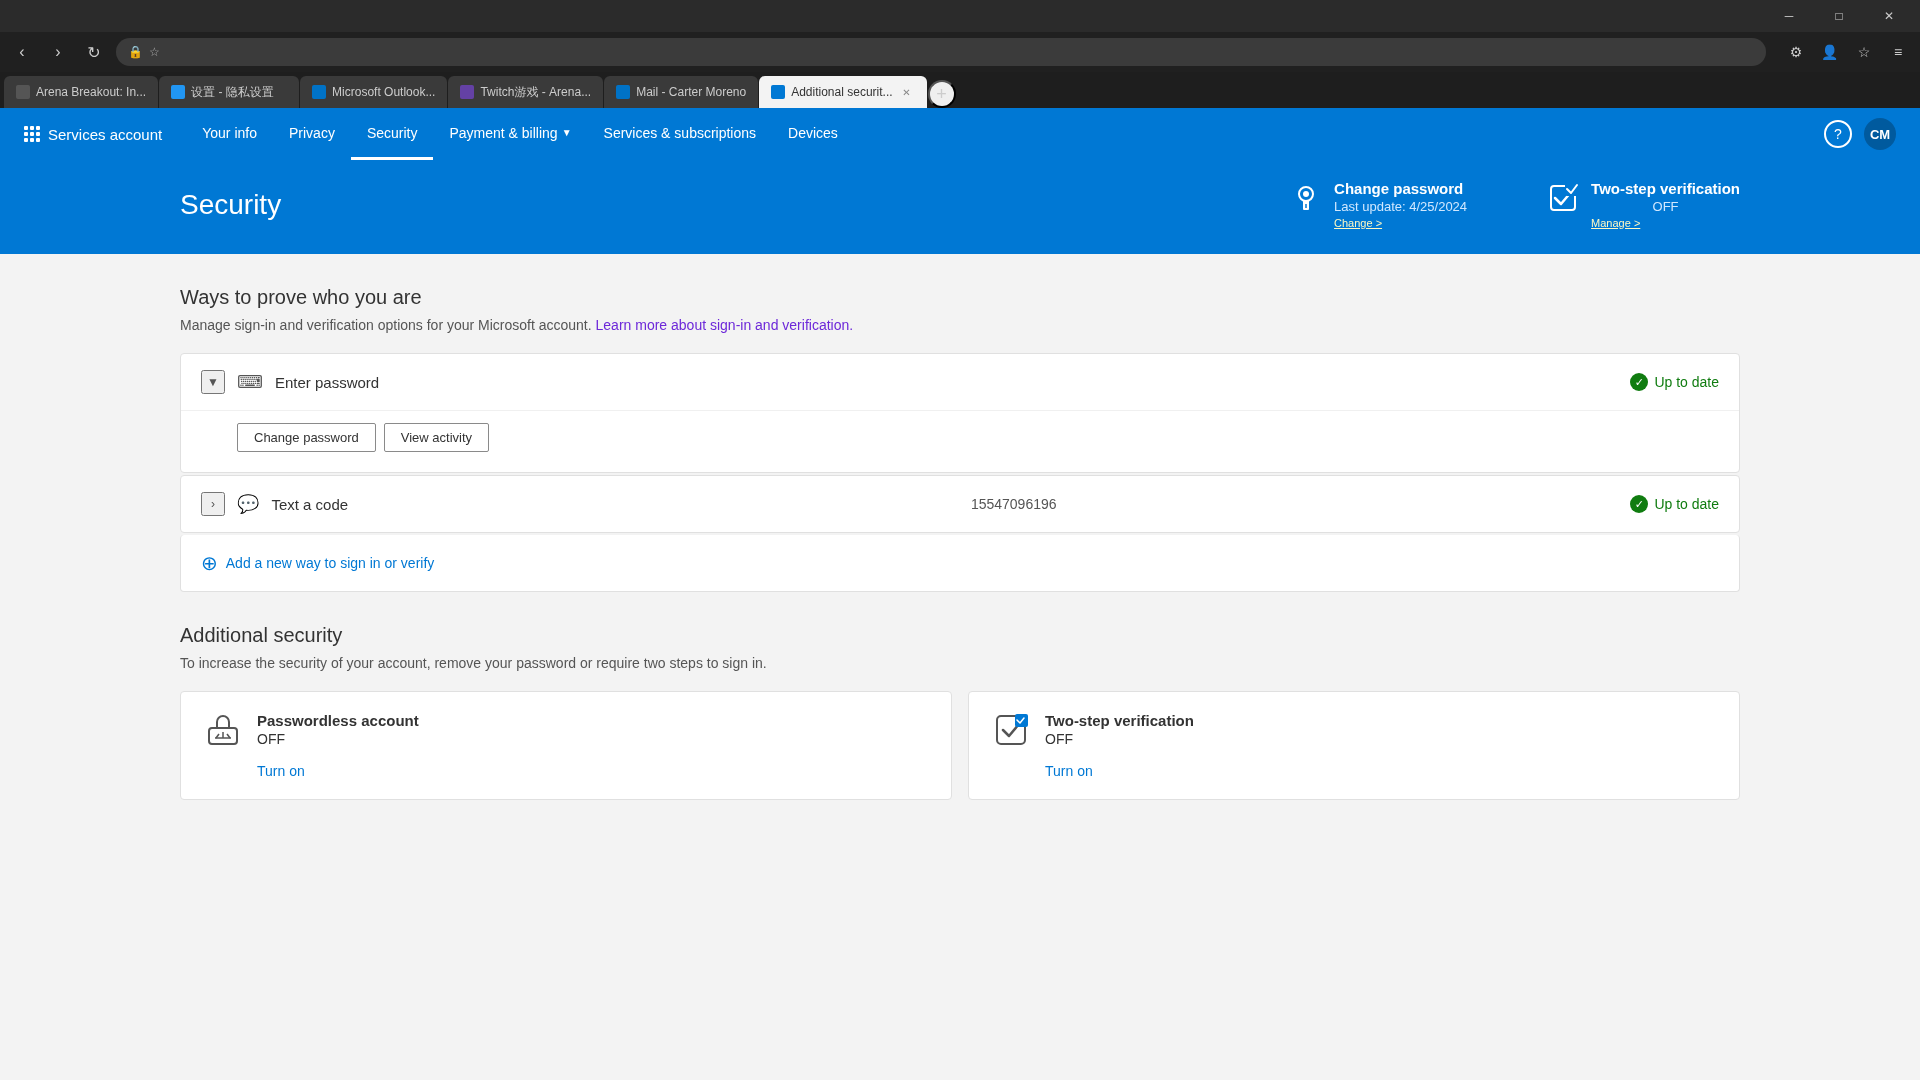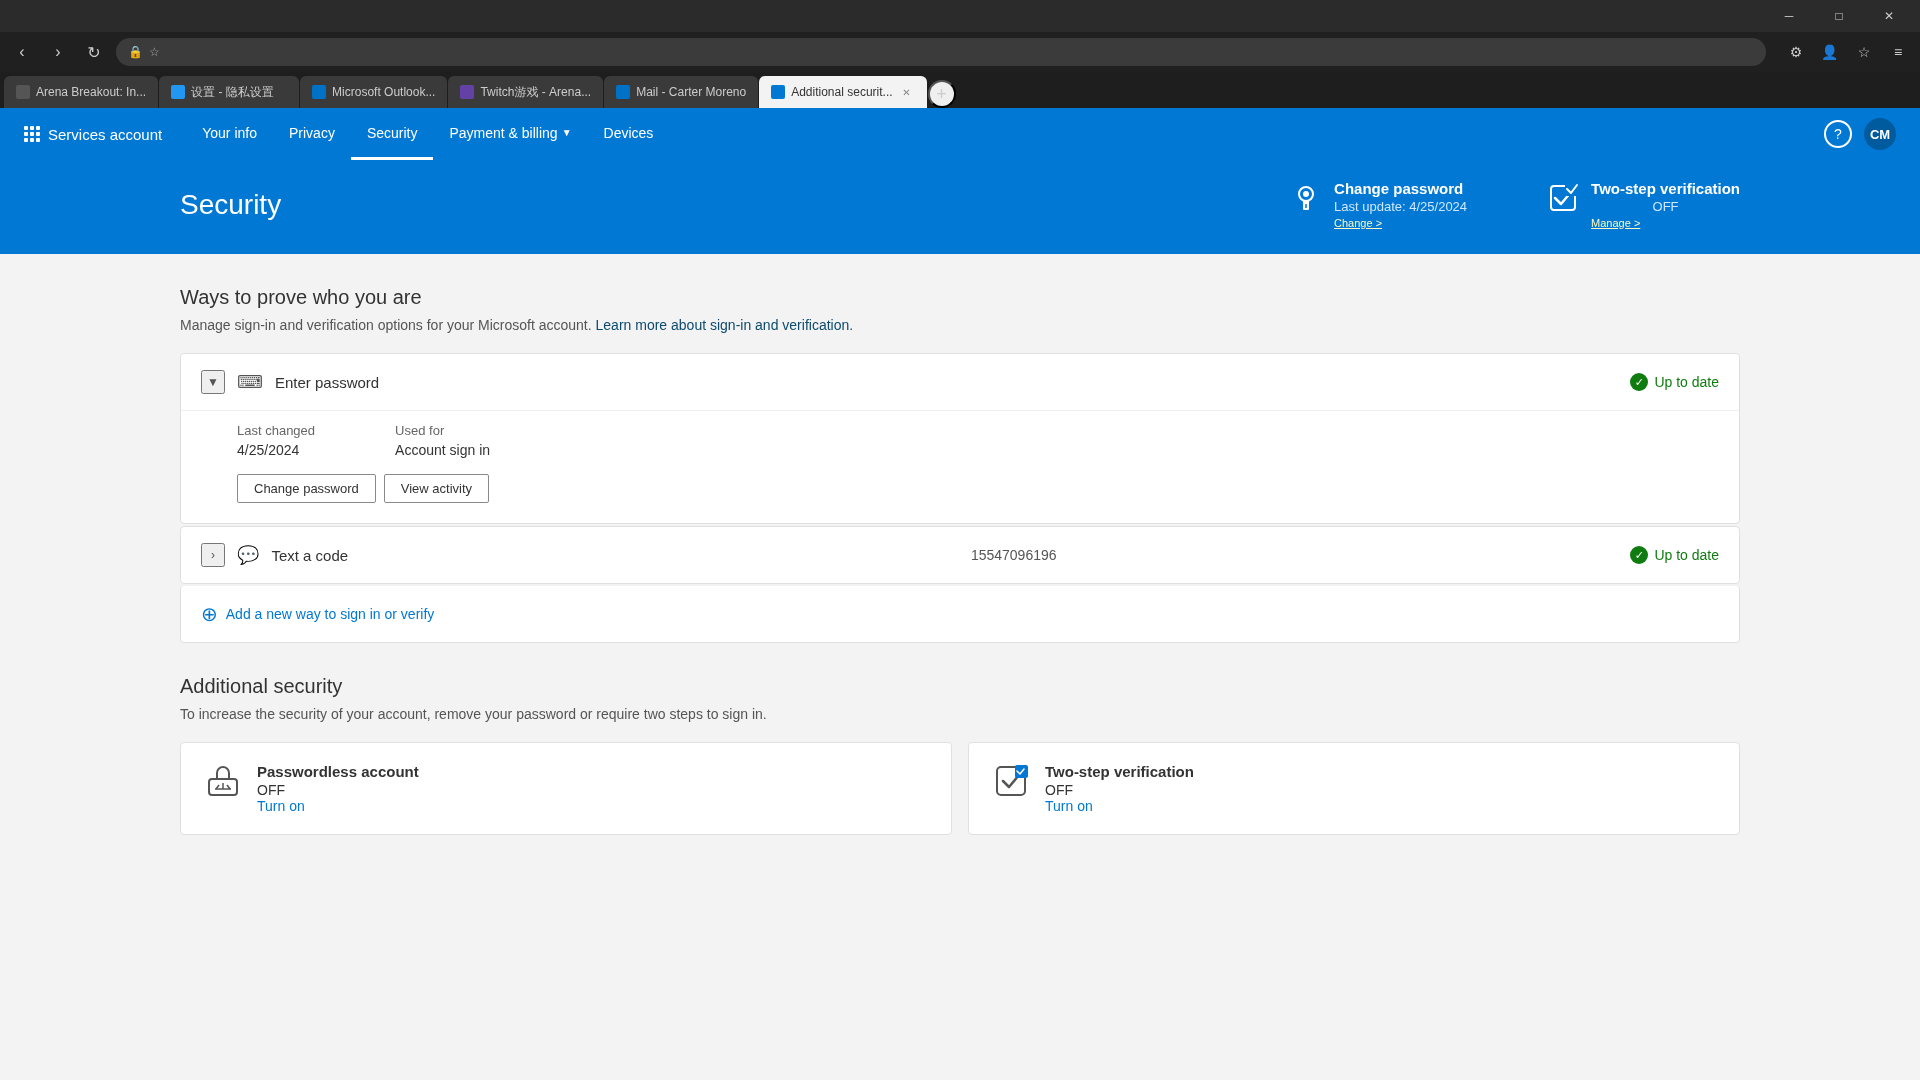--- a/index.html
+++ b/index.html
@@ -44,21 +44,21 @@
     .banner-action-icon { font-size: 28px; color: #fff; margin-top: 2px; }
     .banner-action-text h3 { font-size: 15px; font-weight: 600; color: #fff; }
     .banner-action-text p { font-size: 13px; color: #d0e8ff; margin-top: 2px; text-align: center; }
     .banner-action-text a { color: #fef9c3; font-size: 11px; text-decoration: underline; cursor: pointer; }
 
     
     .main-content { background: #f3f3f3; padding: 32px 180px; overflow-y: auto; height: calc(1080px - 32px - 40px - 36px - 52px - 100px); }
 
     .section-title { font-size: 20px; font-weight: 400; color: #333; margin-bottom: 8px; }
     .section-desc { font-size: 14px; color: #555; margin-bottom: 20px; }
-    .section-desc a { color: #0c4a6e; text-decoration: none; }
+    .section-desc a { color: #6d28d9; text-decoration: none; }
 
     .card { background: #fff; border: 1px solid #e0e0e0; border-radius: 4px; margin-bottom: 2px; }
     .card-header { display: flex; align-items: center; padding: 16px 20px; gap: 12px; cursor: pointer; }
     .card-expand-btn { width: 24px; height: 24px; display: flex; align-items: center; justify-content: center; color: #555; font-size: 12px; }
     .card-icon { font-size: 18px; color: #555; }
     .card-label { flex: 1; font-size: 15px; color: #333; }
     .card-status { display: flex; align-items: center; gap: 6px; font-size: 14px; color: #107c10; font-weight: 500; }
     .status-dot { width: 18px; height: 18px; background: #107c10; border-radius: 50%; display: flex; align-items: center; justify-content: center; color: #fff; font-size: 11px; }
 
     .card-detail { padding: 12px 20px 20px 56px; border-top: 1px solid #f0f0f0; }
@@ -71,21 +71,21 @@
     .add-method { display: flex; align-items: center; gap: 8px; padding: 16px 20px; color: #0078d4; cursor: pointer; font-size: 14px; }
     .add-icon { font-size: 20px; color: #0078d4; }
 
     .additional-section { margin-top: 32px; }
     .two-col-cards { display: flex; gap: 16px; margin-top: 16px; }
     .feature-card { flex: 1; background: #fff; border: 1px solid #e0e0e0; border-radius: 4px; padding: 20px 24px; }
     .feature-card-content { display: flex; align-items: flex-start; gap: 16px; }
     .feature-icon { font-size: 24px; color: #555; }
     .feature-text h3 { font-size: 15px; font-weight: 600; color: #333; }
     .feature-text .status { font-size: 14px; color: #333; margin-top: 2px; }
-    .feature-text a { color: #0078d4; font-size: 14px; text-decoration: none; display: block; margin-top: 0; cursor: pointer; }
+    .feature-text a { color: #0078d4; font-size: 14px; text-decoration: none; display: block; margin-top: 16px; cursor: pointer; }
 
     
     .waffle { display: grid; grid-template-columns: repeat(3, 4px); gap: 2px; }
     .waffle-dot { width: 4px; height: 4px; background: #fff; border-radius: 1px; }
   </style>
 </head>
 <body>
 
 <div class="browser-chrome">
   <div class="title-bar">
@@ -158,20 +158,21 @@
     <span>Services account</span>
   </div>
   <div class="ms-nav-items">
     <a class="ms-nav-item">Your info</a>
     <a class="ms-nav-item">Privacy</a>
     <a class="ms-nav-item active">Security</a>
     <a class="ms-nav-item">
       <span>Payment &amp; billing</span>
       <span style="margin-left:4px;font-size:10px;">▼</span>
     </a>
+    <a class="ms-nav-item">Services &amp; subscriptions</a>
     <a class="ms-nav-item">Devices</a>
   </div>
   <div class="ms-nav-right">
     <div class="ms-help-btn">?</div>
     <div class="ms-avatar">CM</div>
   </div>
 </div>
 
 <div class="security-banner">
   <h1 class="security-title">Security</h1>
@@ -224,30 +225,20 @@
     <div class="card-header">
       <button class="card-expand-btn">▼</button>
       <span class="card-icon">⌨</span>
       <span class="card-label">Enter password</span>
       <div class="card-status">
         <div class="status-dot">✓</div>
         <span>Up to date</span>
       </div>
     </div>
     <div class="card-detail">
-      <div class="card-detail-row">
-        <div class="detail-item">
-          <label>Last changed</label>
-          <span>4/25/2024</span>
-        </div>
-        <div class="detail-item">
-          <label>Used for</label>
-          <span>Account sign in</span>
-        </div>
-      </div>
       <div class="card-actions">
         <button class="action-btn">Change password</button>
         <button class="action-btn">View activity</button>
       </div>
     </div>
   </div>
 
   <div class="card">
     <div class="card-header">
       <button class="card-expand-btn">›</button>

